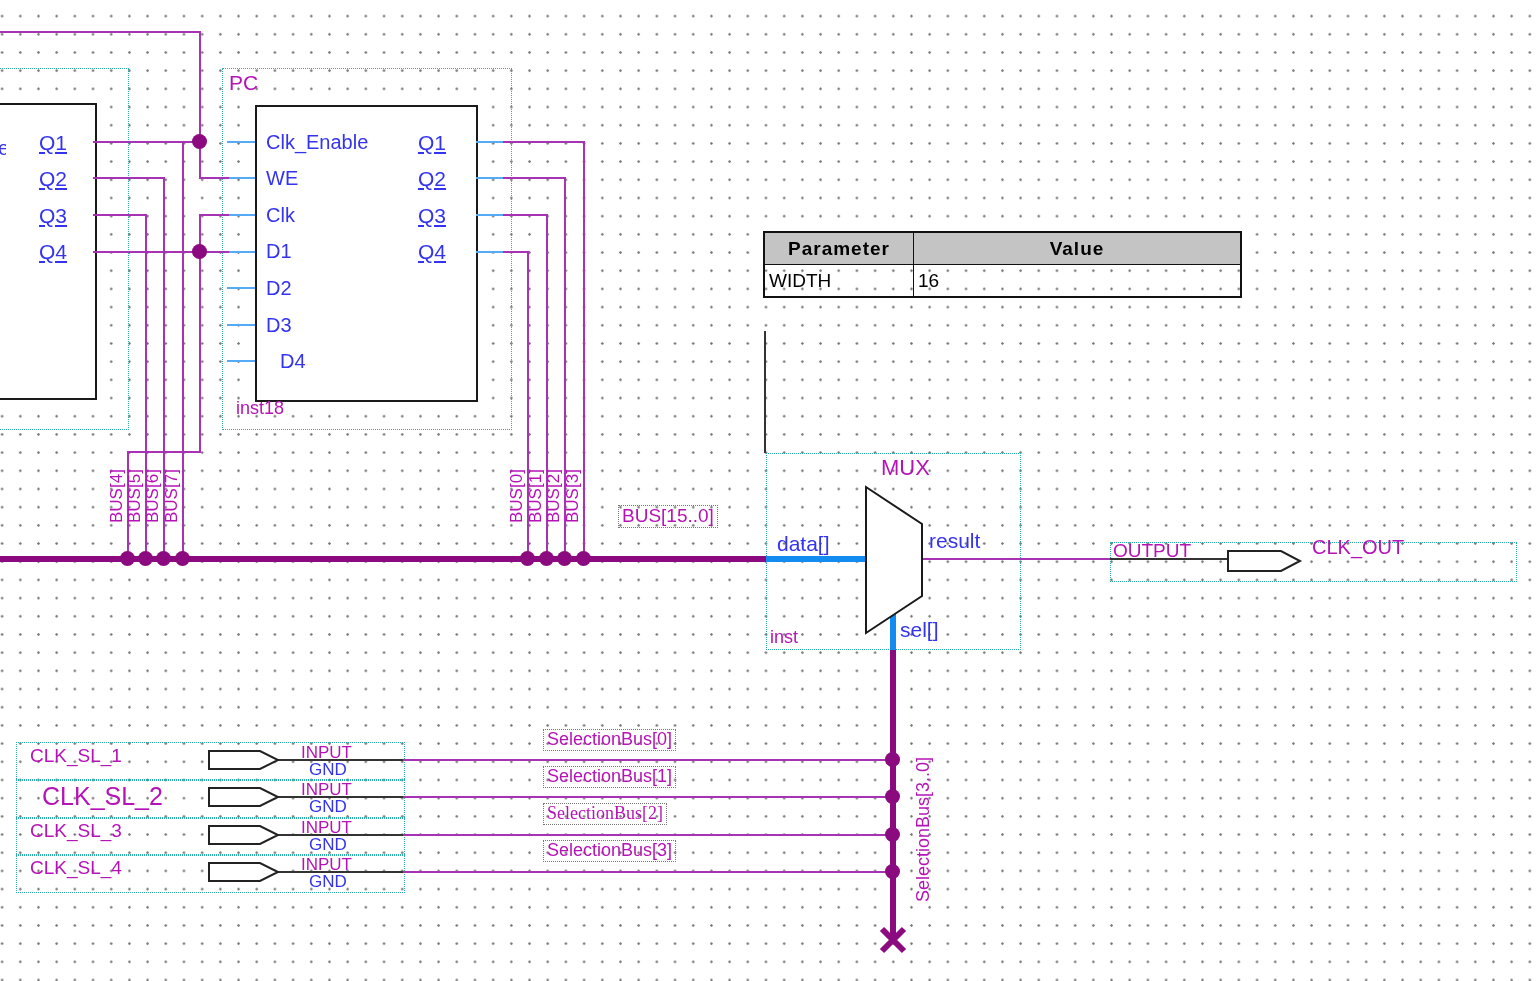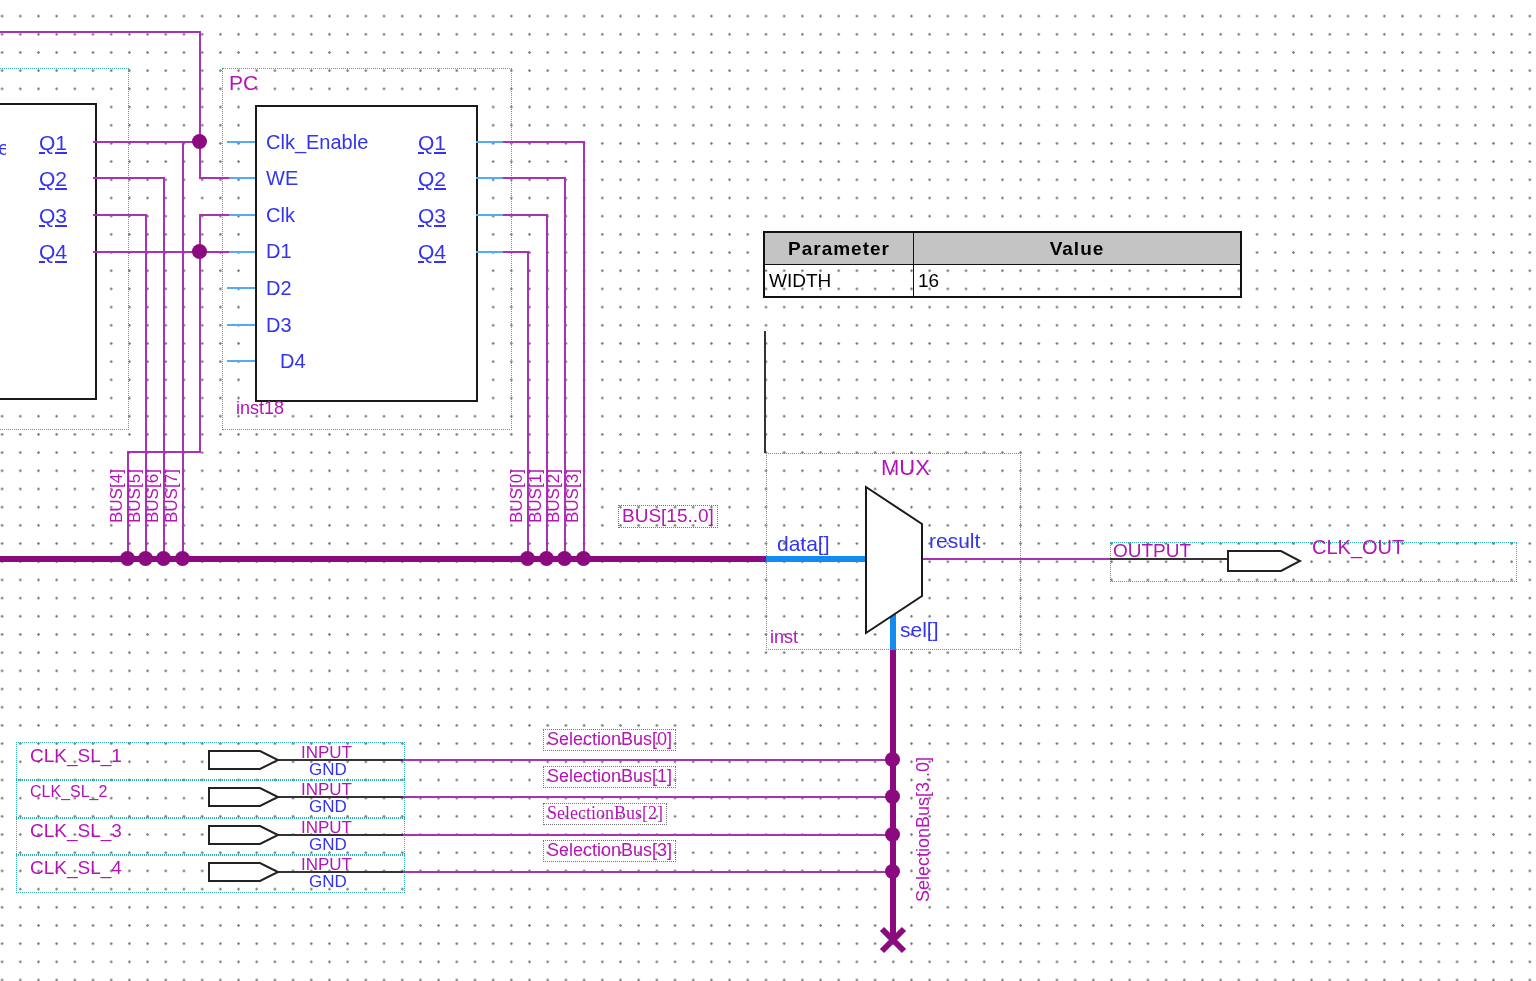--- a/index.html
+++ b/index.html
@@ -166,21 +166,21 @@
   <div class="t mag" style="left:861px;top:456px;font-size:22px;margin-left:20px;">MUX</div>
   <div class="t mag" style="left:770px;top:628px;font-size:18px;">inst</div>
   <div class="t blue" style="left:777px;top:532px;font-size:21px;">data[]</div>
   <div class="t blue" style="left:929px;top:529px;font-size:21px;">result</div>
   <div class="t blue" style="left:900px;top:618px;font-size:21px;">sel[]</div>
 
   <div class="t mag" style="left:1113px;top:541px;font-size:19px;">OUTPUT</div>
   <div class="t mag" style="left:1312px;top:536px;font-size:20px;">CLK_OUT</div>
 
   <div class="t mag" style="left:30px;top:746px;font-size:19px;">CLK_SL_1</div>
-  <div class="t mag" style="left:30px;top:783px;font-size:16px;">CLK_SL_2</div>
+  <div class="t mag" style="left:42px;top:783px;font-size:25px;">CLK_SL_2</div>
   <div class="t mag" style="left:30px;top:821px;font-size:19px;">CLK_SL_3</div>
   <div class="t mag" style="left:30px;top:858px;font-size:19px;">CLK_SL_4</div>
   <div class="t mag" style="left:301px;top:744px;font-size:17px;">INPUT</div>
   <div class="t mag" style="left:301px;top:781px;font-size:17px;">INPUT</div>
   <div class="t mag" style="left:301px;top:819px;font-size:17px;">INPUT</div>
   <div class="t mag" style="left:301px;top:856px;font-size:17px;">INPUT</div>
   <div class="t blue" style="left:309px;top:761px;font-size:17px;">GND</div>
   <div class="t blue" style="left:309px;top:798px;font-size:17px;">GND</div>
   <div class="t blue" style="left:309px;top:836px;font-size:17px;">GND</div>
   <div class="t blue" style="left:309px;top:873px;font-size:17px;">GND</div>

